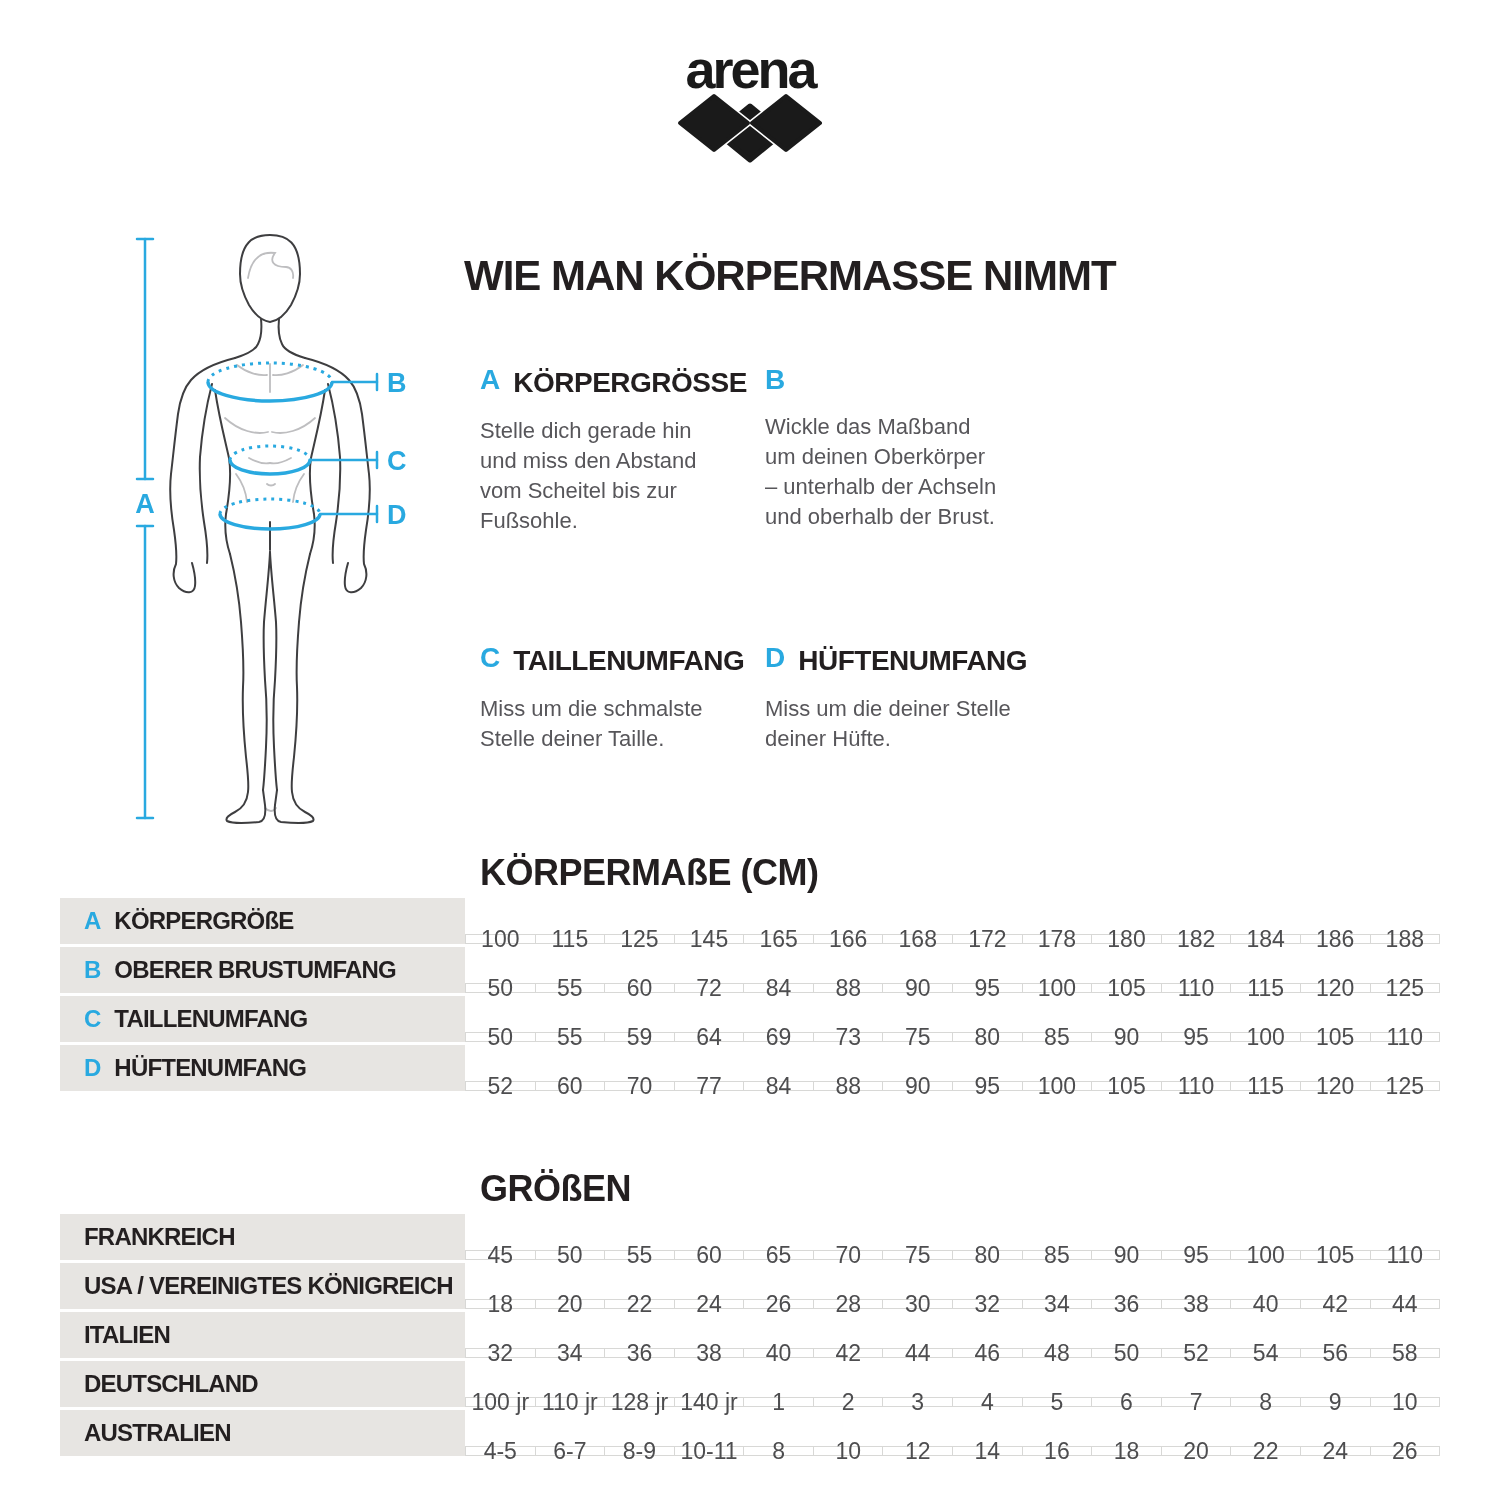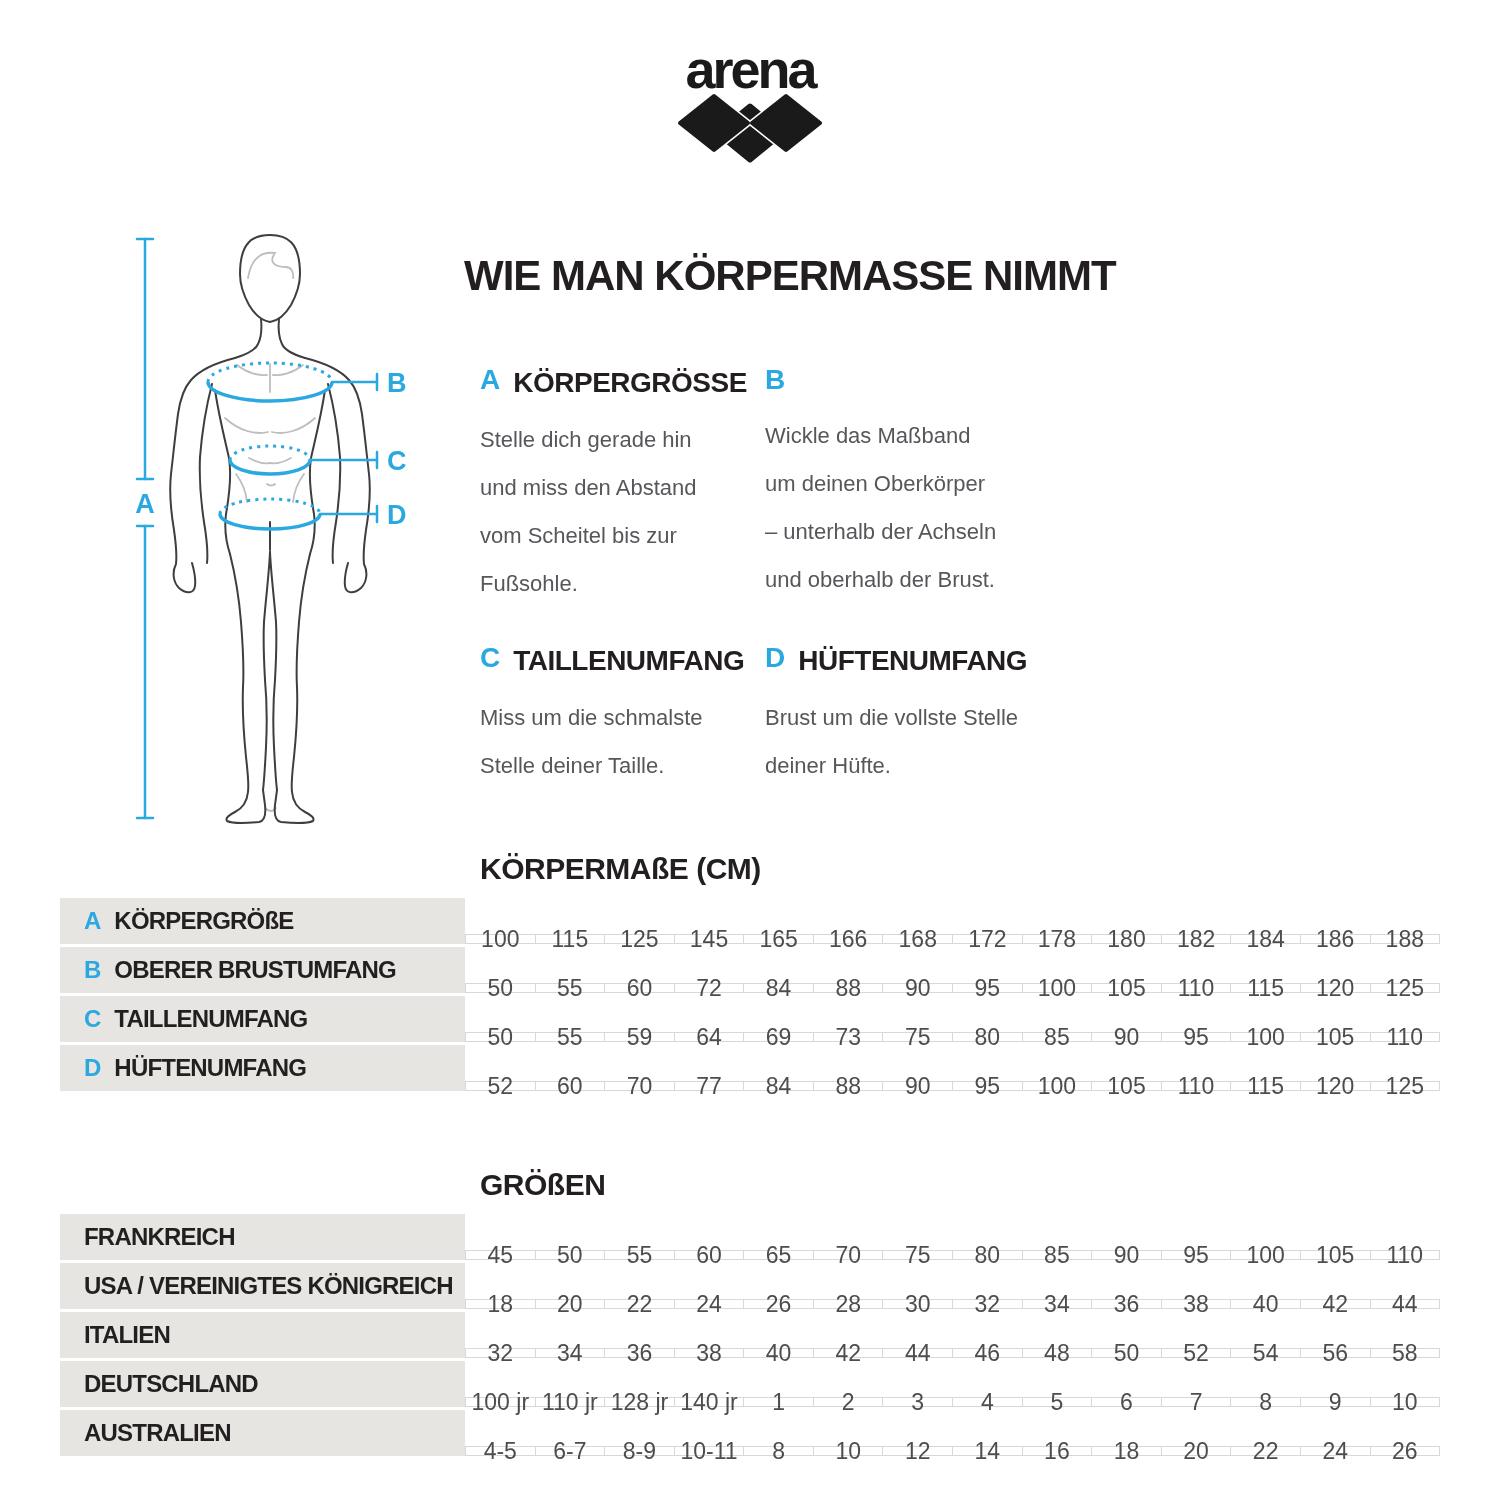--- a/index.html
+++ b/index.html
@@ -17,23 +17,23 @@
     font-size:42px;font-weight:bold;letter-spacing:-1px;color:#231F20;white-space:nowrap;
   }
   .card{position:absolute;width:285px;}
   .card-a{left:480px;top:365px;}
   .card-b{left:765px;top:365px;}
   .card-c{left:480px;top:643px;}
   .card-d{left:765px;top:643px;}
   .card .head{display:flex;gap:13px;align-items:flex-start;}
   .card .letter{font-size:28px;font-weight:bold;color:#29A9E0;line-height:1.1;}
   .card .mname{font-size:28px;font-weight:bold;color:#231F20;letter-spacing:-0.5px;line-height:1.25;white-space:pre-line;}
-  .card .desc{margin-top:16px;font-size:22px;line-height:48px;color:#57565A;white-space:pre-line;}
+  .card .desc{margin-top:16px;font-size:22px;line-height:30px;color:#57565A;white-space:pre-line;}
   
-  .tbl-title{position:absolute;left:480px;font-size:30px;font-weight:bold;color:#231F20;letter-spacing:-0.5px;}
+  .tbl-title{position:absolute;left:480px;font-size:36px;font-weight:bold;color:#231F20;letter-spacing:-0.5px;}
   .t1-title{top:852px;}
   .t2-title{top:1168px;}
   .table{position:absolute;left:60px;width:1380px;}
   .table-1{top:898px;}
   .table-2{top:1214px;}
   .row{display:flex;height:46px;margin-bottom:3px;}
   .lbl{
     width:381px;flex:0 0 381px;background:#E7E5E2;display:flex;align-items:center;
     padding-left:24px;gap:13px;
   }
@@ -158,21 +158,21 @@
       <span class="mname">TAILLENUMFANG</span>
     </div>
     <div class="desc">Miss um die schmalste
 Stelle deiner Taille.</div>
   </div>
   <div class="card card-d">
     <div class="head">
       <span class="letter">D</span>
       <span class="mname">HÜFTENUMFANG</span>
     </div>
-    <div class="desc">Brust um die vollste Stelle
+    <div class="desc">Miss um die deiner Stelle
 deiner Hüfte.</div>
   </div>
 
   <div class="tbl-title t1-title">KÖRPERMAßE (CM)</div>
   <div class="table table-1">
     <div class="row">
         <div class="lbl">
           <span class="letter">A</span>
           <span class="lname">KÖRPERGRÖßE</span>
         </div>

